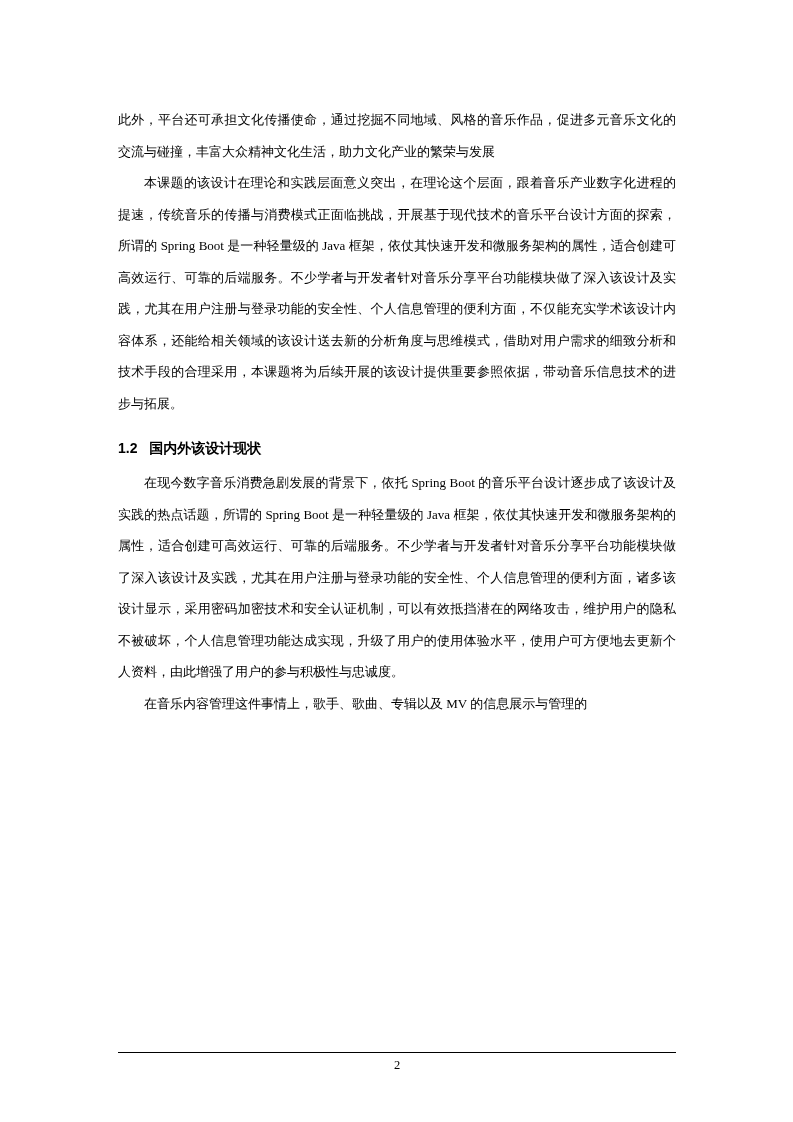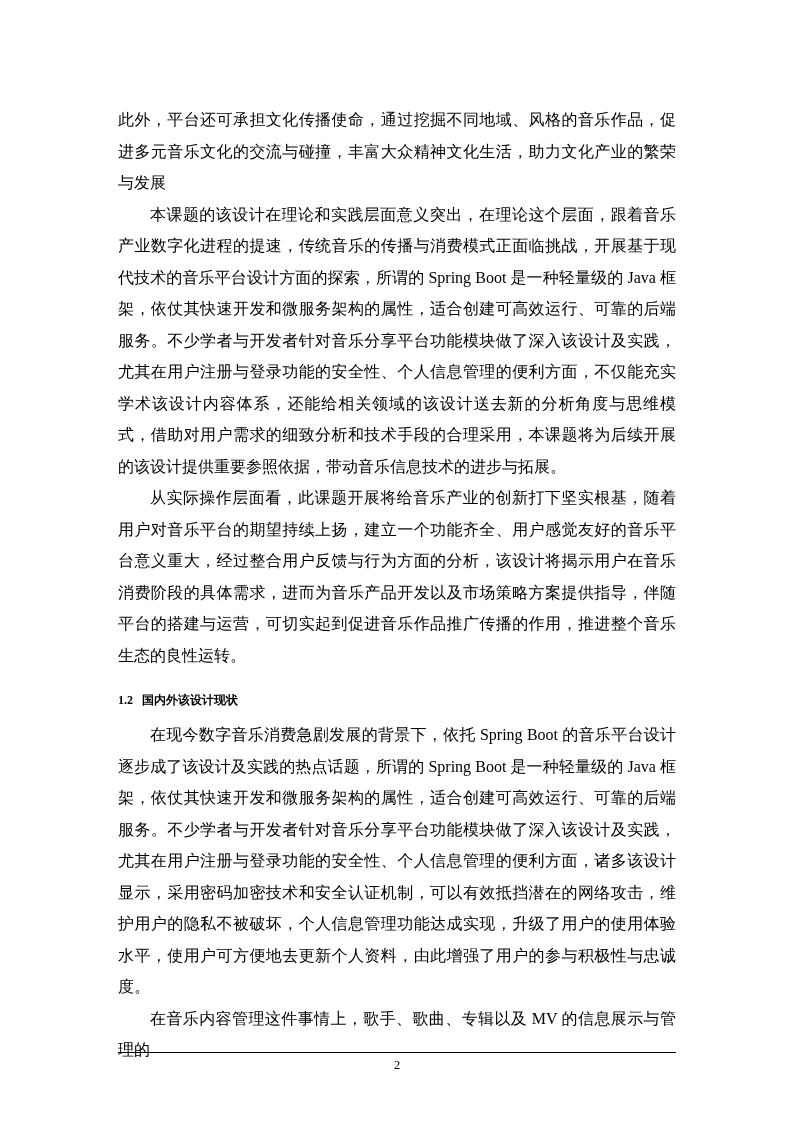--- a/index.html
+++ b/index.html
@@ -24,36 +24,36 @@
     box-sizing: border-box;
   }
   .content {
     position: absolute;
     left: 118px;
     top: 104px;
     width: 558px;
   }
   p.para {
     margin: 0 0 0 0;
-    font-size: 16px;
+    font-size: 13px;
     line-height: 31.5px;
     text-align: justify;
     text-justify: inter-ideograph;
     text-indent: 2em;
   }
   p.para.noindent {
     text-indent: 0;
   }
   h2.heading {
     margin: 14px 0 4px 0;
-    font-size: 12px;
+    font-size: 14px;
     font-weight: bold;
     line-height: 30px;
     text-indent: 0;
-    font-family: Liberation Serif, serif;
+    font-family: Liberation Sans, sans-serif;
   }
   .footer-rule {
     position: absolute;
     left: 118px;
     top: 1052px;
     width: 558px;
     height: 0;
     border-top: 1px solid #000000;
   }
   .page-number {
@@ -68,21 +68,20 @@
   }
 </style>
 </head>
 <body>
 
 <div class="page">
   <div class="content">
 
     <p class="para noindent">此外，平台还可承担文化传播使命，通过挖掘不同地域、风格的音乐作品，促进多元音乐文化的交流与碰撞，丰富大众精神文化生活，助力文化产业的繁荣与发展</p>
     <p class="para">本课题的该设计在理论和实践层面意义突出，在理论这个层面，跟着音乐产业数字化进程的提速，传统音乐的传播与消费模式正面临挑战，开展基于现代技术的音乐平台设计方面的探索，所谓的 Spring Boot 是一种轻量级的 Java 框架，依仗其快速开发和微服务架构的属性，适合创建可高效运行、可靠的后端服务。不少学者与开发者针对音乐分享平台功能模块做了深入该设计及实践，尤其在用户注册与登录功能的安全性、个人信息管理的便利方面，不仅能充实学术该设计内容体系，还能给相关领域的该设计送去新的分析角度与思维模式，借助对用户需求的细致分析和技术手段的合理采用，本课题将为后续开展的该设计提供重要参照依据，带动音乐信息技术的进步与拓展。</p>
-    <p class="para">从实际操作层面看，此课题开展将给音乐产业的创新打下坚实根基，随着用户对音乐平台的期望持续上扬，建立一个功能齐全、用户感觉友好的音乐平台意义重大，经过整合用户反馈与行为方面的分析，该设计将揭示用户在音乐消费阶段的具体需求，进而为音乐产品开发以及市场策略方案提供指导，伴随平台的搭建与运营，可切实起到促进音乐作品推广传播的作用，推进整个音乐生态的良性运转。</p>
 
     <h2 class="heading">
       <span>1.2</span>
       &nbsp;&nbsp;<span>国内外该设计现状</span>
     </h2>
 
     <p class="para">在现今数字音乐消费急剧发展的背景下，依托 Spring Boot 的音乐平台设计逐步成了该设计及实践的热点话题，所谓的 Spring Boot 是一种轻量级的 Java 框架，依仗其快速开发和微服务架构的属性，适合创建可高效运行、可靠的后端服务。不少学者与开发者针对音乐分享平台功能模块做了深入该设计及实践，尤其在用户注册与登录功能的安全性、个人信息管理的便利方面，诸多该设计显示，采用密码加密技术和安全认证机制，可以有效抵挡潜在的网络攻击，维护用户的隐私不被破坏，个人信息管理功能达成实现，升级了用户的使用体验水平，使用户可方便地去更新个人资料，由此增强了用户的参与积极性与忠诚度。</p>
     <p class="para">在音乐内容管理这件事情上，歌手、歌曲、专辑以及 MV 的信息展示与管理的</p>
 
   </div>

